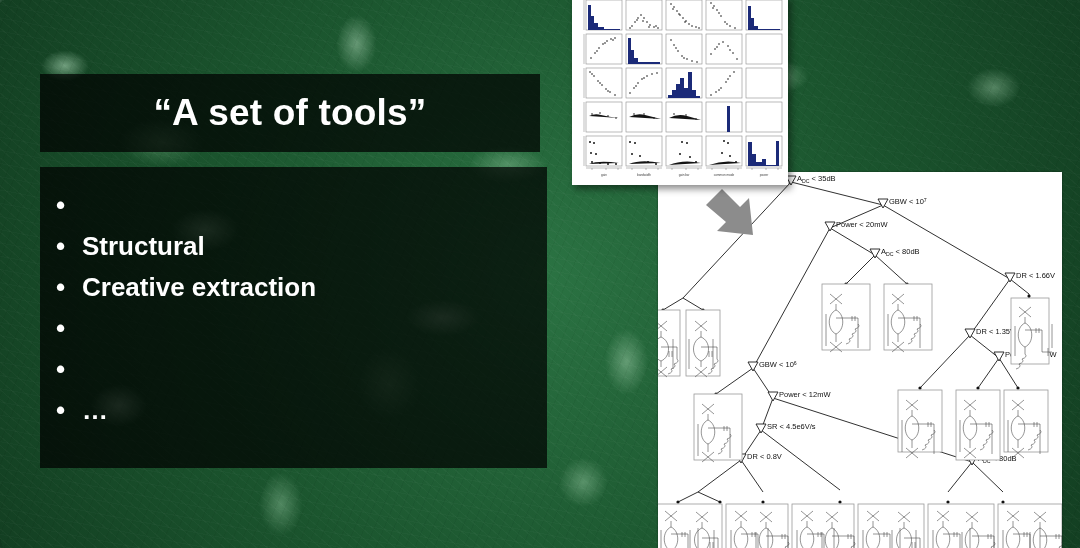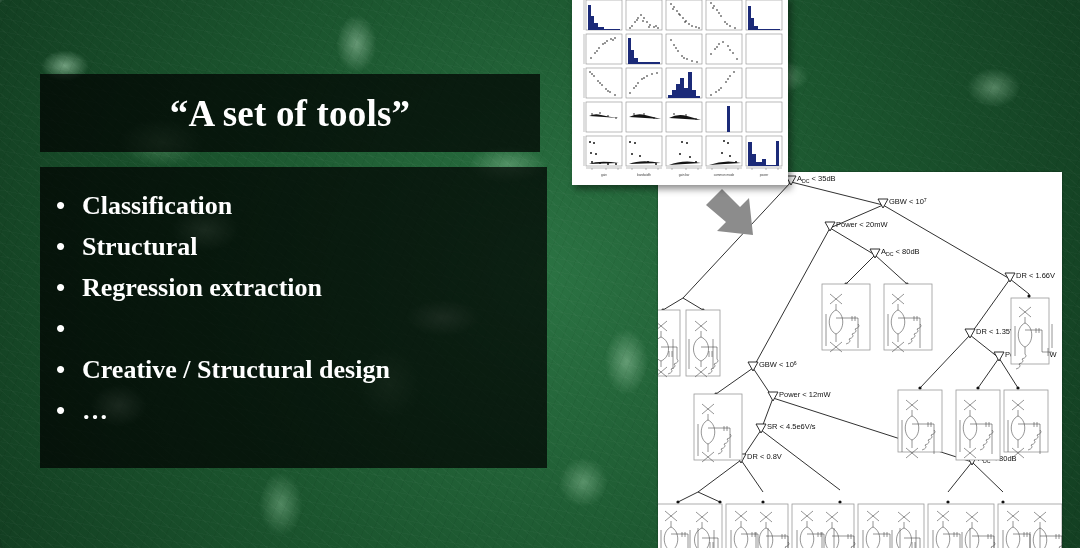--- a/index.html
+++ b/index.html
@@ -58,21 +58,20 @@
     background-image:
       repeating-linear-gradient(41deg,  rgba(255,255,255,.05) 0 1px, rgba(0,0,0,0) 1px 7px),
       repeating-linear-gradient(-67deg, rgba(0,0,0,.07)       0 1px, rgba(0,0,0,0) 1px 9px),
       repeating-linear-gradient(11deg,  rgba(255,255,255,.04) 0 1px, rgba(0,0,0,0) 1px 13px);
   }
 
   
   .panel {
     position: absolute;
     background: rgba(0,0,0,.72);
-    font-family: Liberation Serif, serif;
   }
   #title-panel {
     left: 40px; top: 74px;
     width: 500px; height: 78px;
     display: flex; align-items: center; justify-content: center;
   }
   #title-text {
     color: #ffffff;
     font-size: 37px;
     font-weight: bold;
@@ -159,36 +158,34 @@
   <div class="marble-grain"></div>
 
   <div class="panel" id="title-panel">
     <div id="title-text">“A set of tools”</div>
   </div>
 
   <div class="panel" id="body-panel">
     <ul class="bullets">
       <li>
         <span class="dot">•</span>
-        <span class="txt">Classification</span>
       </li>
       <li>
         <span class="dot">•</span>
         <span class="txt">Structural</span>
       </li>
       <li>
         <span class="dot">•</span>
-        <span class="txt">Regression extraction</span>
+        <span class="txt">Creative extraction</span>
       </li>
       <li>
         <span class="dot">•</span>
       </li>
       <li>
         <span class="dot">•</span>
-        <span class="txt">Creative / Structural design</span>
       </li>
       <li>
         <span class="dot">•</span>
         <span class="txt">…</span>
       </li>
     </ul>
   </div>
 
   <div id="tree-card">
     <svg id="tree-svg" viewBox="0 0 404 376" xmlns="http://www.w3.org/2000/svg">

